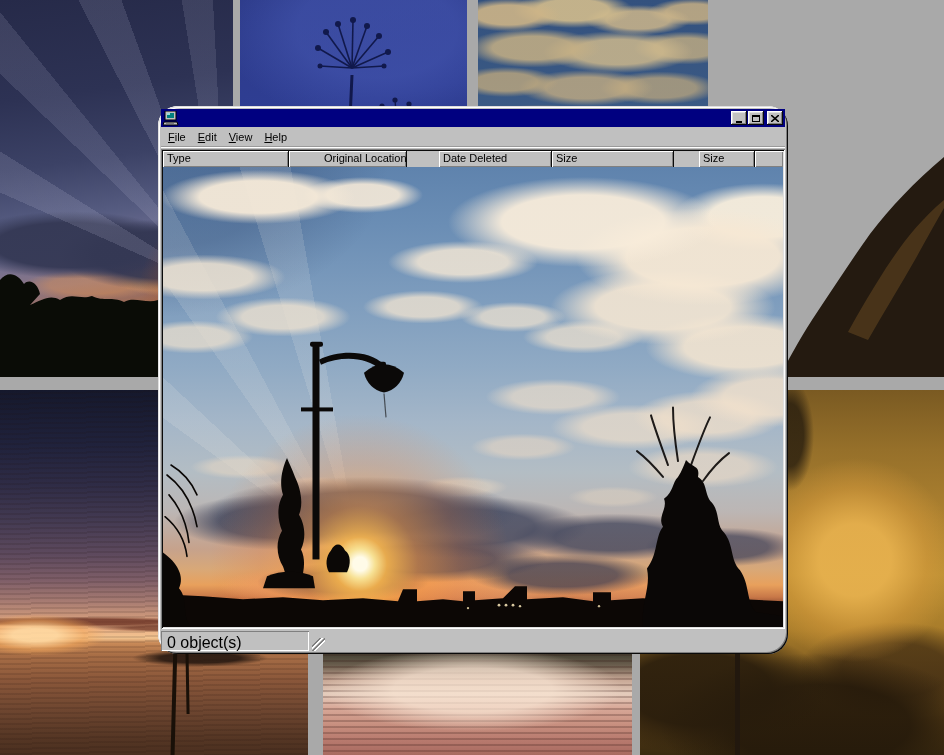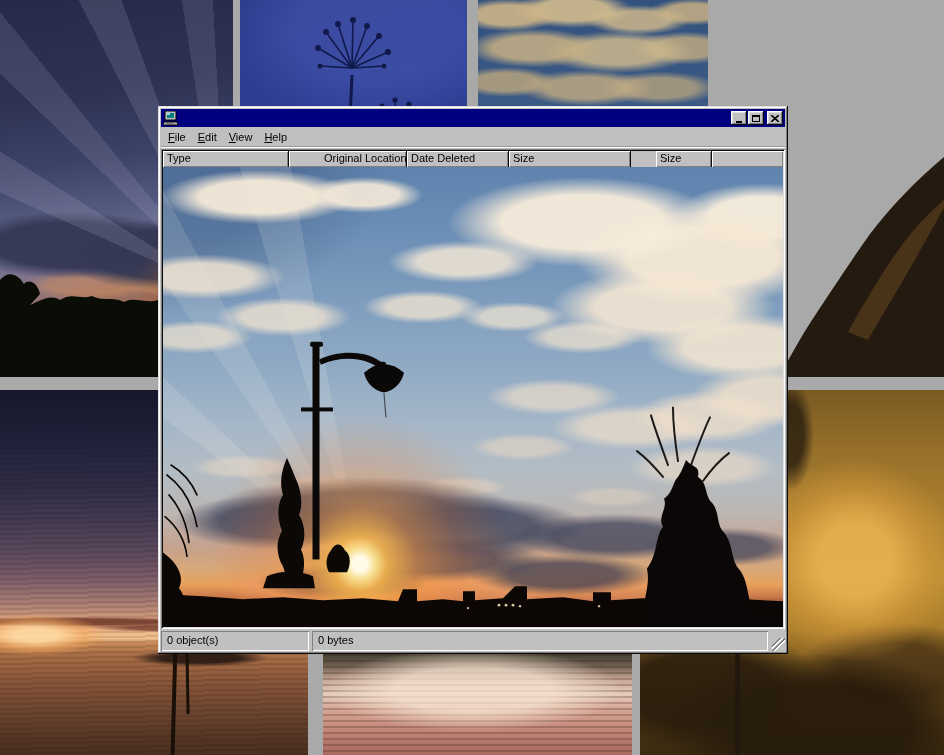--- a/index.html
+++ b/index.html
@@ -75,41 +75,41 @@
       linear-gradient(180deg,#7a5a22 0,#96702a 60px,#ae8230 130px,#bc9034 185px,#a87c2a 240px,#7a5820 285px,#553c16 330px,#3a2a10 365px);}
   .pole{position:absolute;background:#191008;}
   .poleE1{left:172px;top:254px;width:4px;height:111px;transform:rotate(1.5deg);}
   .poleE2{left:186px;top:258px;width:3px;height:66px;transform:rotate(-1deg);}
   .poleG{left:95px;top:150px;width:5px;height:215px;background:#22180e;}
   .tile svg{position:absolute;left:0;top:0;}
 
   
   .win{position:absolute;left:158px;top:106px;width:630px;height:548px;
     background:var(--chrome,#c0c0c0);padding:3px;display:flex;flex-direction:column;
-    box-shadow:inset -1px -1px #0a0a0a, inset 1px 1px #dfdfdf, inset -2px -2px #808080, inset 2px 2px #fff;}
+    box-shadow:inset -1px -1px #0a0a0a, inset 1px 1px #dfdfdf, inset -2px -2px #808080, inset 2px 2px #fff;border-radius:20px;}
   .titlebar{height:18px;background:var(--titlebar,#000080);display:flex;align-items:center;
     padding:1px 2px;margin-bottom:1px;flex:none;}
   .titlebar .ticon{width:16px;height:15px;flex:none;}
   .titlebar .tspace{flex:1;}
   .tbtn{width:16px;height:14px;background:var(--chrome,#c0c0c0);flex:none;position:relative;
     box-shadow:inset -1px -1px #0a0a0a, inset 1px 1px #fff, inset -2px -2px #808080, inset 2px 2px #dfdfdf;
     display:flex;align-items:center;justify-content:center;margin-left:1px;}
   .tbtn.close{margin-left:3px;}
   .glyph-min{width:6px;height:2px;background:#000;margin-top:7px;}
   .glyph-max{width:8px;height:7px;border:1px solid #000;border-top:2px solid #000;}
   .menubar{height:18px;display:flex;align-items:center;flex:none;padding-left:1px;}
   .menuitem{font-size:11px;color:#000;padding:2px 6px 3px;cursor:default;}
   .menusep{height:2px;flex:none;border-top:1px solid #9a9a9a;border-bottom:1px solid #fff;margin:0 0 1px;}
   .client{flex:1;background:var(--chrome,#c0c0c0);padding:2px;display:flex;flex-direction:column;min-height:0;
     box-shadow:inset 1px 1px #808080, inset -1px -1px #fff, inset 2px 2px #0a0a0a, inset -2px -2px #dfdfdf;}
   .hrow{height:16px;display:flex;flex:none;background:var(--chrome,#c0c0c0);}
   .hcell{height:16px;font-size:11px;color:#000;padding:1px 4px 0;white-space:nowrap;overflow:hidden;
     background:var(--chrome,#c0c0c0);border-right:1px solid #0a0a0a;
     box-shadow:inset 1px 1px #fff, inset -1px -1px #808080;}
-  .hc0{width:126px;}.hc1{width:118px;padding-left:35px;}.hc2{width:102px;}.hc3{width:122px;}
+  .hc0{width:126px;}.hc1{width:118px;padding-left:35px;}.hc2{width:113px;margin-left:32px;}.hc3{width:122px;}
   .hc4{width:56px;margin-left:25px;}.hc5{flex:1;border-right:none;}
   .photo{flex:1;position:relative;overflow:hidden;min-height:0;}
   .ph-layer{position:absolute;inset:0;}
   .ph-sky{background:
       radial-gradient(ellipse 300px 200px at 0 0, rgba(40,60,100,.3) 0 40%, rgba(40,60,100,0) 75%),
       linear-gradient(180deg,#5f83ad 0,#6b8eb5 60px,#7d9cbd 130px,#90aac4 200px,#a4b6c8 255px,#b3bdc4 305px,#bcb6b4 345px,#c6a28c 382px,#d8a878 402px,#e8a05c 418px,#c87848 430px,#7a3c28 441px,#38180f 450px,#140804 463px);}
   .ph-rays{background:conic-gradient(at 31.8% 85.7%,
       rgba(0,0,0,0) 0 306deg, rgba(255,248,238,.13) 306deg 313deg, rgba(0,0,0,0) 313deg 325deg,
       rgba(255,248,238,.12) 325deg 332deg, rgba(0,0,0,0) 332deg 343deg, rgba(255,248,238,.13) 343deg 350deg,
       rgba(0,0,0,0) 350deg 2deg, rgba(255,248,238,.14) 2deg 9deg, rgba(0,0,0,0) 9deg 20deg,
@@ -151,21 +151,21 @@
       radial-gradient(ellipse 110px 24px at 180px 415px, rgba(54,52,76,.65) 0 45%, rgba(54,52,76,0) 78%),
       radial-gradient(ellipse 120px 26px at 150px 420px, rgba(240,170,120,.5) 0 45%, rgba(240,170,120,0) 78%),
       radial-gradient(ellipse 140px 26px at 300px 428px, rgba(235,160,110,.5) 0 45%, rgba(235,160,110,0) 78%),
       radial-gradient(ellipse 120px 24px at 470px 425px, rgba(230,150,100,.45) 0 45%, rgba(230,150,100,0) 78%);}
   .ph-sun{background:radial-gradient(circle at 197px 397px, #fffbe8 0 7px, rgba(255,232,150,.95) 15px, rgba(255,185,75,.85) 27px, rgba(250,150,60,.5) 58px, rgba(235,125,55,.25) 100px, rgba(235,125,55,0) 150px);}
   .photo > svg{position:absolute;inset:0;}
 
   
   .statusbar{height:20px;margin-top:2px;display:flex;flex:none;align-items:stretch;}
   .spanel{background:var(--chrome,#c0c0c0);box-shadow:inset 1px 1px #808080, inset -1px -1px #fff;
-    font-size:11px;color:#000;padding:3px 6px 0;white-space:nowrap;overflow:hidden;}
+    font-size:16px;color:#000;padding:3px 6px 0;white-space:nowrap;overflow:hidden;}
   .sp1{width:148px;margin-right:3px;}
   .sp2{flex:1;margin-right:4px;}
   .grip{width:13px;height:13px;align-self:flex-end;flex:none;
     background:linear-gradient(135deg, rgba(0,0,0,0) 0 5px, #808080 5px 6.5px, #fff 6.5px 8px, rgba(0,0,0,0) 8px 9px, #808080 9px 10.5px, #fff 10.5px 12px, rgba(0,0,0,0) 12px);}
 </style>
 </head>
 <body>
 
 <div class="tile tileA">
   <svg width="233" height="377" viewBox="0 0 233 377">
@@ -336,16 +336,15 @@
           <path d="M515,296 C512,276 510,258 510,242"></path>
           <path d="M528,300 C536,278 542,262 547,252"></path>
           <path d="M500,312 C490,300 482,292 474,286"></path>
           <path d="M540,316 C550,302 558,294 566,288"></path>
         </g>
       </svg>
     </div>
   </div>
   <div class="statusbar">
     <div class="spanel sp1">0 object(s)</div>
-    <div class="spanel sp2">0 bytes</div>
     <div class="grip"></div>
   </div>
 </div>
 
 </body></html>

